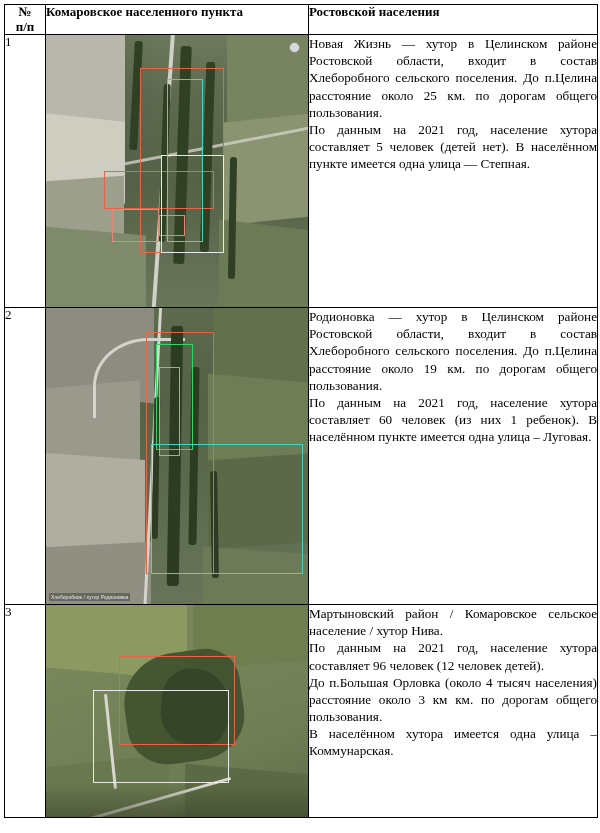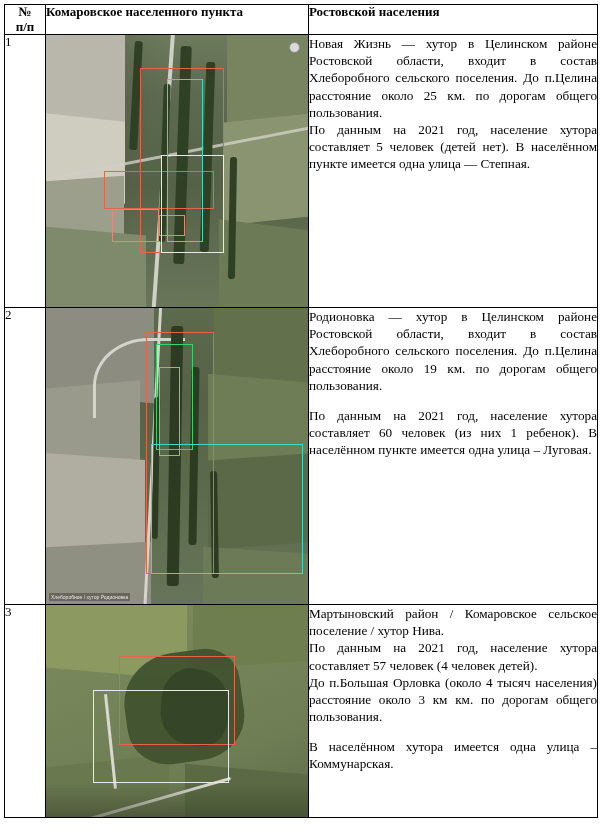--- a/index.html
+++ b/index.html
@@ -60,21 +60,20 @@
     line-height: 1.30;
     padding: 10px 10px 8px 10px;
     text-align: justify;
   }
   td.txtcell p {
     margin: 0 0 0 0;
     text-align: justify;
     text-justify: inter-word;
   }
   td.txtcell p.gap {
-    margin-top: 13px;
   }
 
   
   .sat {
     position: relative;
     width: 100%;
     overflow: hidden;
     background: #4b5547;
   }
   .sat1 { height: 272px; }
@@ -381,22 +380,22 @@
             <div class="s3-grove"></div>
             <div class="s3-grove2"></div>
             <div class="s3-road"></div>
             <div class="s3-road2"></div>
             <div class="box-red" style="left:28%;top:24%;width:44%;height:42%;"></div>
             <div class="box-white" style="left:18%;top:40%;width:52%;height:44%;"></div>
             <div class="s3-edge"></div>
           </div>
         </td>
         <td class="txtcell">
-          <p>Мартыновский район / Комаровское сельское поселение / хутор Нива.</p>
-          <p>По данным на 2021 год, население хутора составляет 57 человек (4 человек детей).</p>
+          <p>Мартыновский район / Комаровское сельское население / хутор Нива.</p>
+          <p>По данным на 2021 год, население хутора составляет 96 человек (12 человек детей).</p>
           <p>До п.Большая Орловка (около 4 тысяч населения) расстояние около 3 км км. по дорогам общего пользования.</p>
           <p class="gap">В населённом хутора имеется одна улица – Коммунарская.</p>
         </td>
       </tr>
 
     </tbody>
   </table>
 </div>
 
 </body></html>

